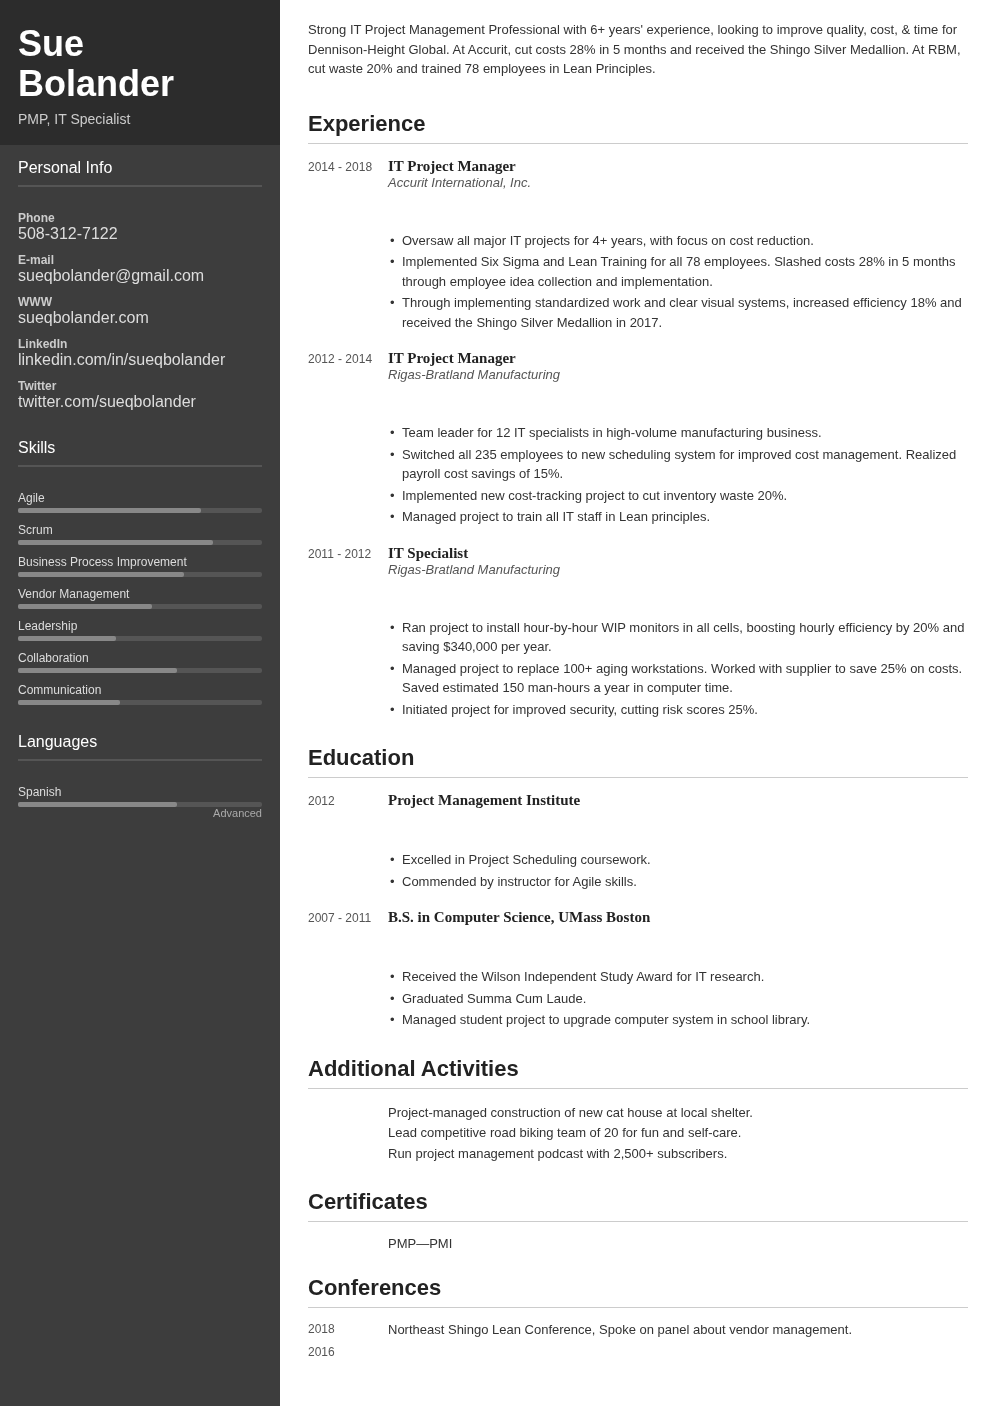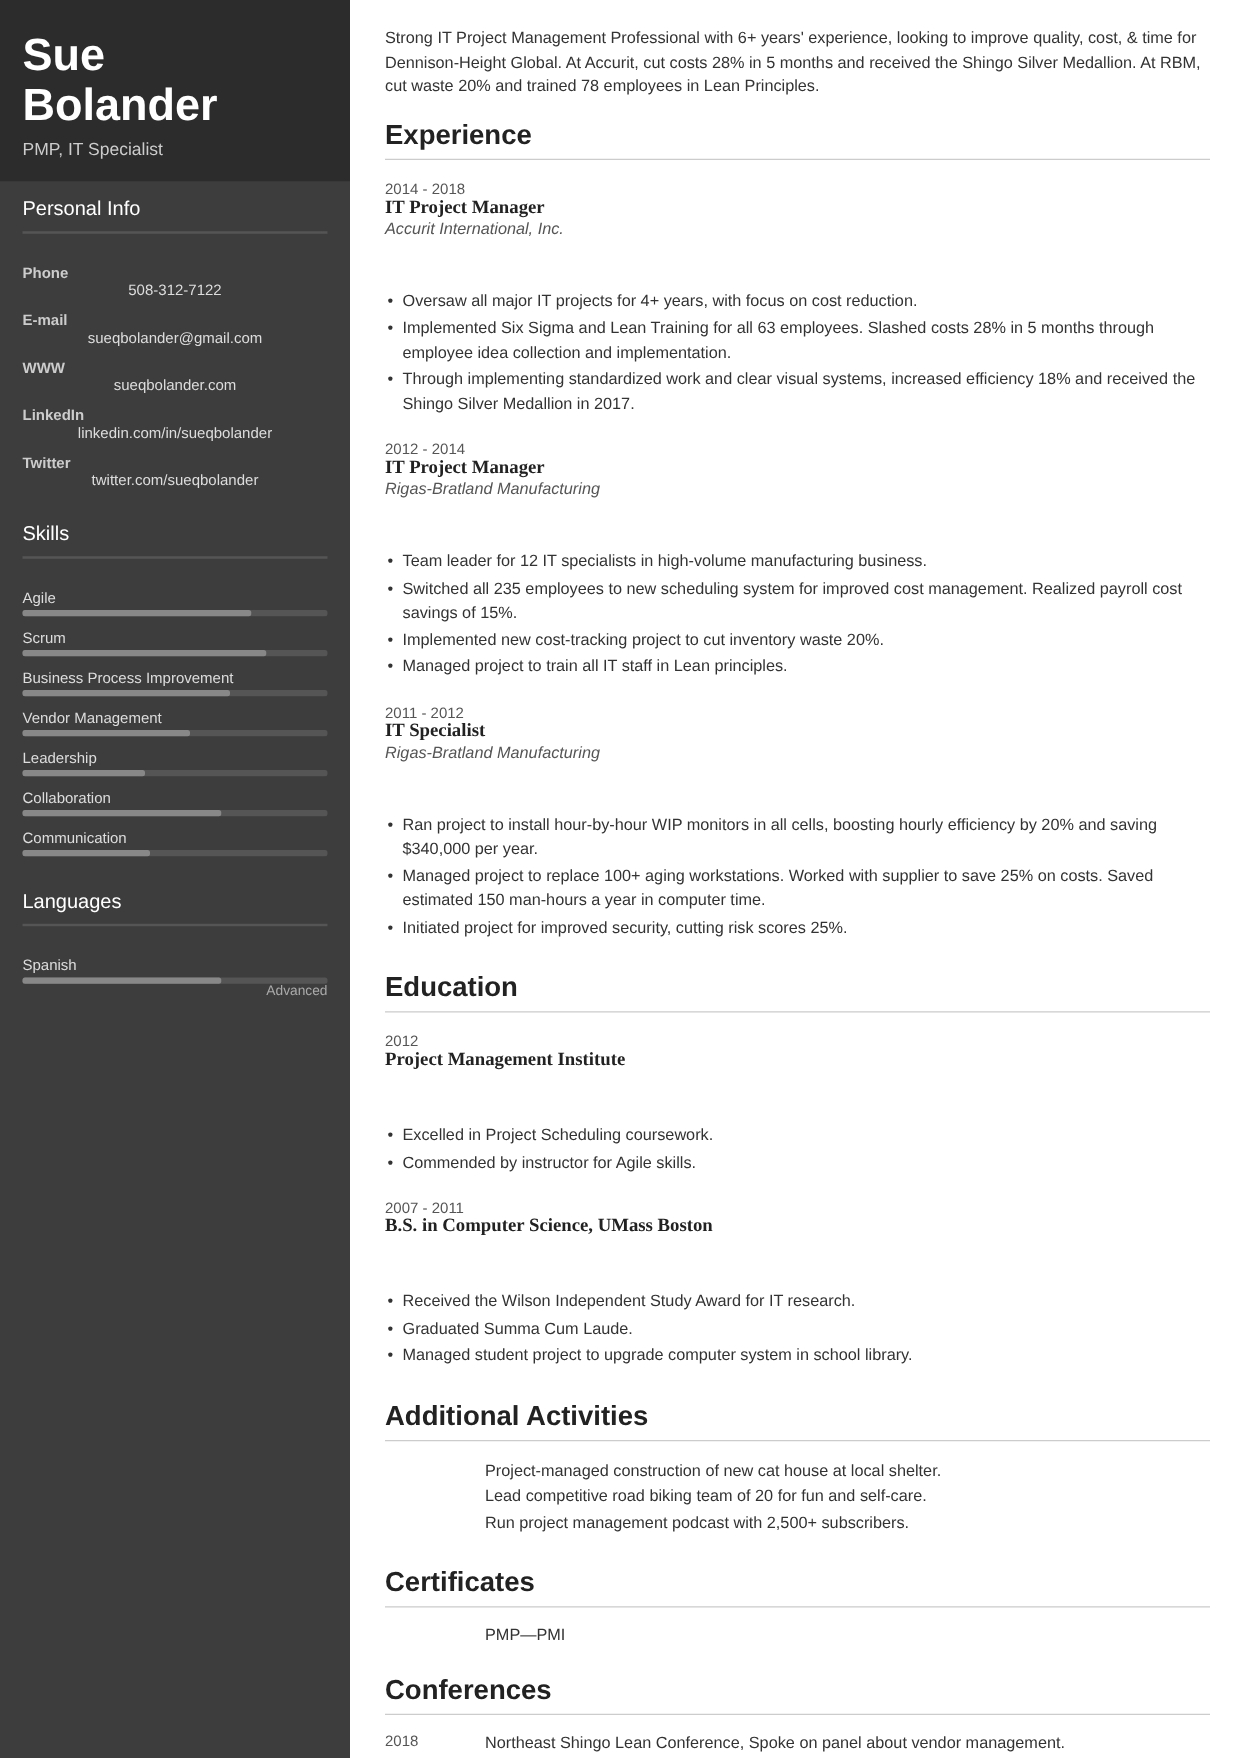--- a/index.html
+++ b/index.html
@@ -48,23 +48,22 @@
     }
     .contact-item {
       margin-bottom: 10px;
     }
     .contact-label {
       font-weight: bold;
       font-size: 12px;
       color: #ccc;
     }
     .contact-value {
-      font-size: 12px;
+      font-size: 16px;
       color: #ddd;
-      text-align: center;
     }
     .skill-item {
       margin-bottom: 10px;
     }
     .skill-name {
       font-size: 12px;
       color: #ddd;
       margin-bottom: 3px;
     }
     .skill-bar-bg {
@@ -97,38 +96,37 @@
     
     .main {
       flex: 1;
       padding: 20px 28px 30px 28px;
       background: #fff;
     }
     .summary {
       font-size: 13px;
       color: #333;
       line-height: 1.5;
-      margin-bottom: 12px;
+      margin-bottom: 28px;
       padding-bottom: 4px;
     }
     .section-title {
       font-size: 22px;
       font-weight: bold;
       color: #222;
       border-bottom: 1px solid #ccc;
       padding-bottom: 6px;
       margin-bottom: 14px;
     }
     .section {
       margin-bottom: 24px;
     }
     .entry {
       display: flex;
       margin-bottom: 16px;
-      flex-direction: column;
     }
     .entry-date {
       min-width: 80px;
       font-size: 12px;
       color: #555;
       padding-top: 2px;
     }
     .entry-content {
       flex: 1;
     }
@@ -293,21 +291,21 @@
 
     <div class="entry">
       <div class="entry-date">
         <span>2014 - 2018</span>
       </div>
       <div class="entry-content">
         <div class="entry-title">IT Project Manager</div>
         <div class="entry-company">Accurit International, Inc.</div>
         <ul class="entry-bullets">
           <li>Oversaw all major IT projects for 4+ years, with focus on cost reduction.</li>
-          <li>Implemented Six Sigma and Lean Training for all 63 employees. Slashed costs 28% in 5 months through employee idea collection and implementation.</li>
+          <li>Implemented Six Sigma and Lean Training for all 78 employees. Slashed costs 28% in 5 months through employee idea collection and implementation.</li>
           <li>Through implementing standardized work and clear visual systems, increased efficiency 18% and received the Shingo Silver Medallion in 2017.</li>
         </ul>
       </div>
     </div>
 
     <div class="entry">
       <div class="entry-date">
         <span>2012 - 2014</span>
       </div>
       <div class="entry-content">

